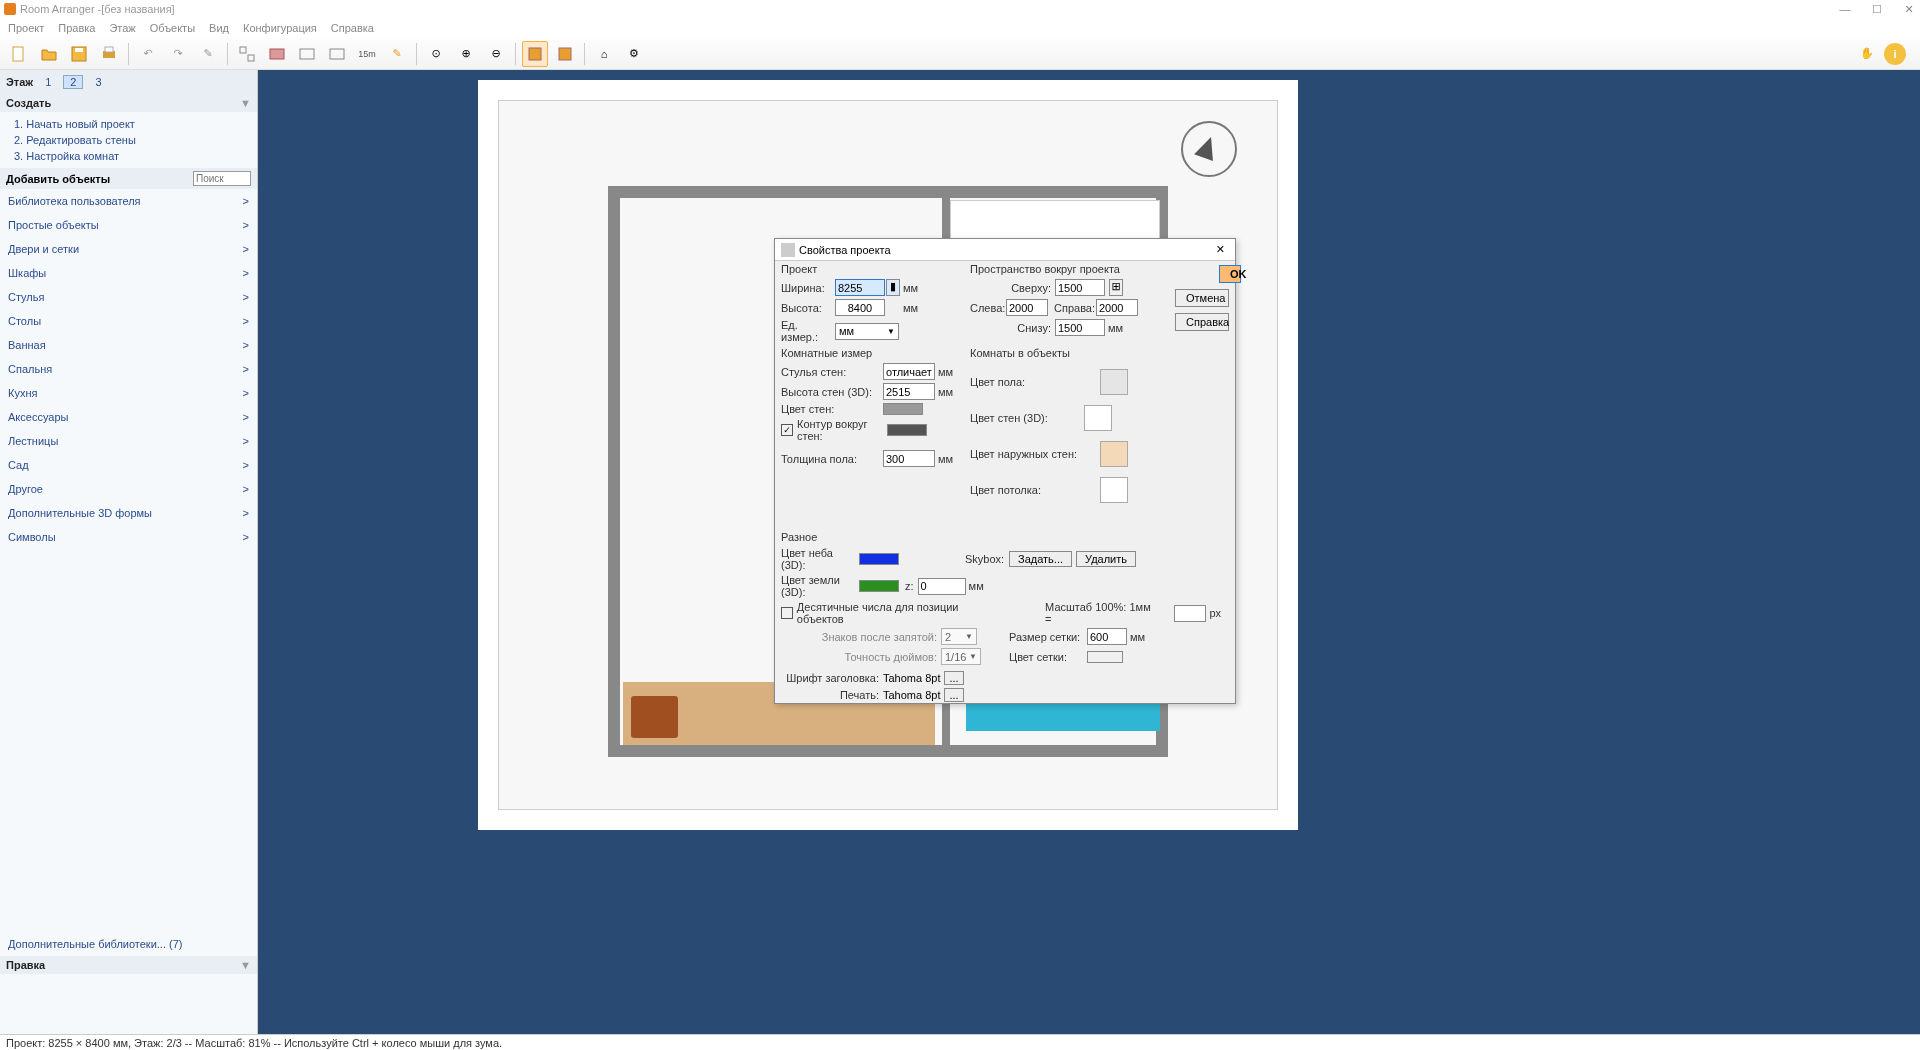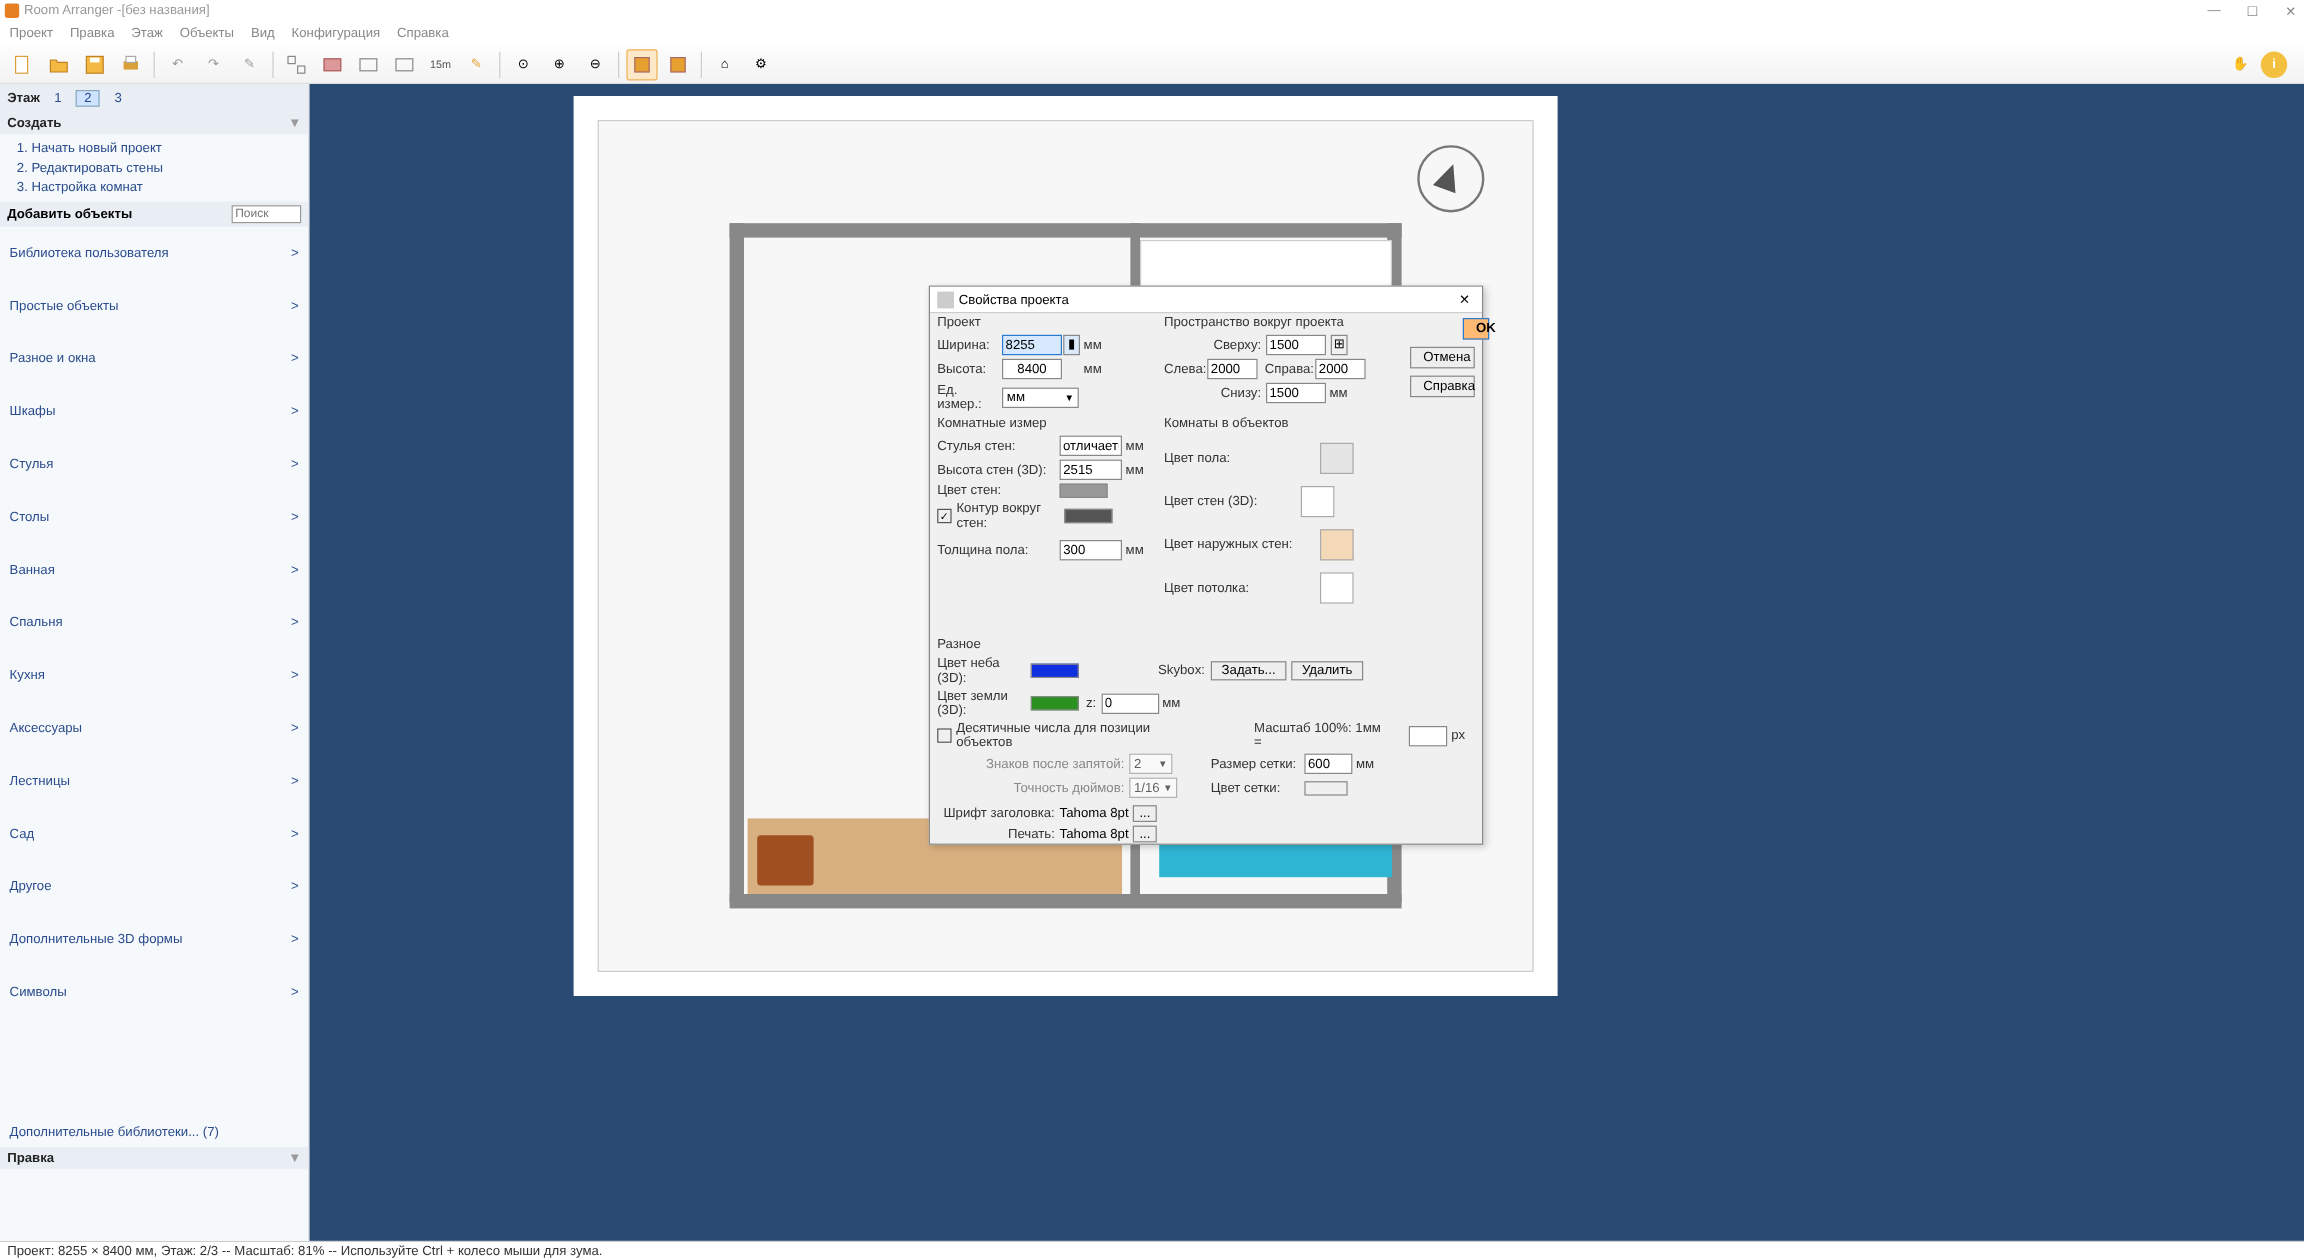--- a/index.html
+++ b/index.html
@@ -19,21 +19,21 @@
 .floorbar { height:24px; display:flex; align-items:center; padding:0 6px; background:#e8eef4; }
 .floorbar b { color:#222; }
 .floorbar .fbtn { margin-left:6px; padding:0 6px; cursor:pointer; color:#2a4b8d; }
 .floorbar .fbtn.active { background:#cfe2ff; border:1px solid #8ab; }
 .phead { background:#e8eef4; padding:3px 6px; font-weight:bold; color:#222; display:flex; align-items:center; }
 .phead .caret { margin-left:auto; color:#999; }
 .plist { padding:4px 0; }
 .plist .item { padding:2px 14px; color:#2a4b8d; cursor:pointer; }
 .cathead { display:flex; align-items:center; padding:3px 6px; font-weight:bold; background:#e8eef4; }
 .catsearch { width:58px; height:15px; border:1px solid #999; margin-left:auto; font-size:10px; padding:0 2px; }
-.catlist .cat { display:flex; padding:16px 8px; color:#2a4b8d; cursor:pointer; }
+.catlist .cat { display:flex; padding:6px 8px; color:#2a4b8d; cursor:pointer; }
 .catlist .cat span.arrow { margin-left:auto; color:#2a4b8d; }
 .libs { margin-top:auto; padding:6px 8px; color:#2a4b8d; cursor:pointer; }
 .canvas { flex:1; background:#294a73; position:relative; overflow:hidden; }
 .paper { position:absolute; left:220px; top:10px; width:820px; height:750px; background:#fff; padding:20px; }
 .fp { width:100%; height:100%; background:#f7f7f7; position:relative; border:1px solid #ccc; }
 .wall { position:absolute; background:#888; }
 .room-tile { position:absolute; background:#fff; border:1px solid #ccc; }
 .bath { position:absolute; background:#2fb6d4; }
 .wood { position:absolute; background:#e0a060; }
 .compass { position:absolute; right:40px; top:20px; width:56px; height:56px; border:2px solid #777; border-radius:50%; }
@@ -186,21 +186,21 @@
     <div class="catlist" id="catlist">
         <div class="cat">
           <span>Библиотека пользователя</span>
           <span class="arrow">&gt;</span>
         </div>
         <div class="cat">
           <span>Простые объекты</span>
           <span class="arrow">&gt;</span>
         </div>
         <div class="cat">
-          <span>Разное и окна</span>
+          <span>Двери и сетки</span>
           <span class="arrow">&gt;</span>
         </div>
         <div class="cat">
           <span>Шкафы</span>
           <span class="arrow">&gt;</span>
         </div>
         <div class="cat">
           <span>Стулья</span>
           <span class="arrow">&gt;</span>
         </div>
@@ -355,21 +355,21 @@
               <div class="swatch" style="background:#555"></div>
             </div>
           <div class="row" style="margin-top:8px">
               <span class="lbl" style="width:102px">Толщина пола:</span>
               <input class="inp" style="width: 52px;" value="300">
               <span class="unit">мм</span>
             </div>
         </div>
 
         <div class="grp" style="left:195px;top:86px;width:190px">
-          <div class="grp-title">Комнаты в объектов</div>
+          <div class="grp-title">Комнаты в объекты</div>
           <div class="row" style="margin-top:10px">
               <span class="lbl" style="width:130px">Цвет пола:</span>
               <div class="bigswatch" style="background:#e5e5e5"></div>
             </div>
           <div class="row" style="margin-top:10px">
               <span class="lbl" style="width:114px">Цвет стен (3D):</span>
               <div class="bigswatch"></div>
             </div>
           <div class="row" style="margin-top:10px">
               <span class="lbl" style="width:130px">Цвет наружных стен:</span>

